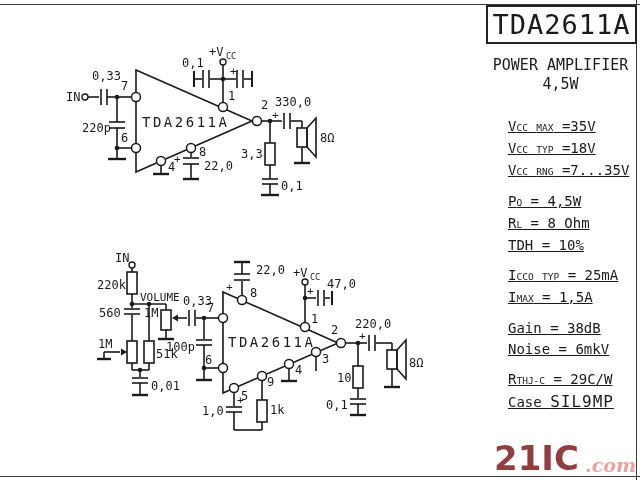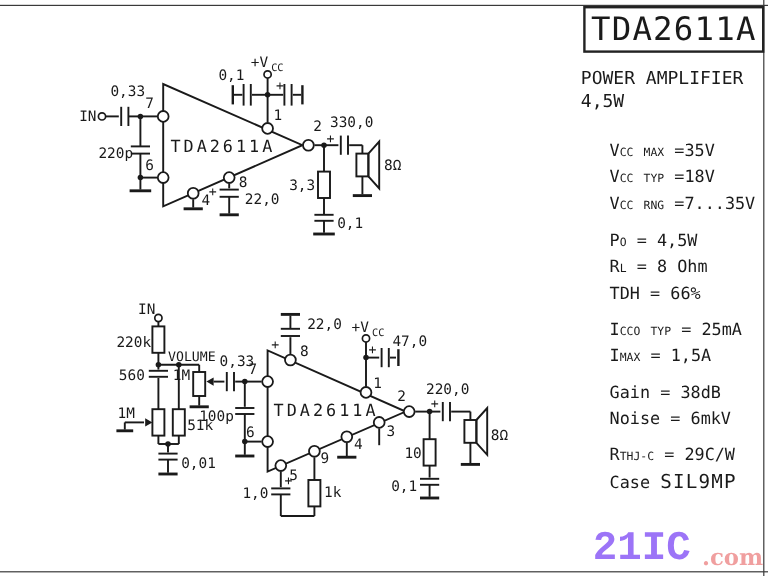--- a/index.html
+++ b/index.html
@@ -13,44 +13,44 @@
   #border-right{left:636px;top:0;width:1px;height:480px;}
 
   
   #title-box{
     position:absolute;left:486px;top:5px;width:151px;height:39px;
     border:2px solid #222;box-sizing:border-box;
     display:flex;align-items:center;justify-content:center;
   }
   #title-box .t{font-size:27px;letter-spacing:1px;white-space:nowrap;}
   #subtitle{
-    position:absolute;left:484px;top:56px;width:153px;text-align:left;
+    position:absolute;left:484px;top:56px;width:153px;text-align:center;
     font-size:15px;line-height:19px;white-space:nowrap;
   }
   #specs{position:absolute;left:508px;top:116px;width:130px;}
   .spec-group{margin-bottom:9px;}
-  .spec-line{font-size:14px;line-height:21px;white-space:pre;}
+  .spec-line{font-size:14px;line-height:21px;white-space:pre;text-decoration:underline;}
   .spec-line .sm{font-size:9.5px;}
   .spec-line .big{font-size:16px;letter-spacing:1px;text-align:center;}
 
   
   #watermark{position:absolute;left:494px;top:430px;width:142px;height:46px;opacity:.85;}
   #watermark .wm-brand{
     position:absolute;left:0;bottom:1px;
     font-family:"DejaVu Sans",sans-serif;font-weight:bold;font-size:34px;
     letter-spacing:0px;line-height:34px;
   }
   #watermark .wm-cn{
     position:absolute;right:0;top:0;
     font-family:"DejaVu Sans",sans-serif;font-weight:bold;font-size:15px;
     color:#fff;-webkit-text-stroke:1.2px currentColor;
   }
   #watermark .wm-tld{
     position:absolute;right:0;bottom:0;
-    font-family:"DejaVu Serif",serif;font-weight:bold;font-size:19px;
+    font-family:"DejaVu Serif",serif;font-style:italic;font-weight:bold;font-size:19px;
   }
 
   
   #schem{position:absolute;left:0;top:0;}
   #schem line,#schem polyline,#schem rect,#schem polygon.o{stroke:#1a1a1a;stroke-width:1.6;fill:none;}
   #schem line.gnd{stroke-width:2.4;}
   #schem line.bar{stroke-width:2;}
   #schem circle.pin{fill:#fff;stroke:#1a1a1a;stroke-width:1.5;}
   #schem circle.term{fill:#fff;stroke:#1a1a1a;stroke-width:1.4;}
   #schem circle.dot{fill:#1a1a1a;stroke:none;}
@@ -361,33 +361,33 @@
 </div>
 <div id="specs">
     <div class="spec-group">
       <div class="spec-line"><span>V</span><span class="sm">CC</span><span> </span><span class="sm">MAX</span><span> =35V</span></div>
       <div class="spec-line"><span>V</span><span class="sm">CC</span><span> </span><span class="sm">TYP</span><span> =18V</span></div>
       <div class="spec-line"><span>V</span><span class="sm">CC</span><span> </span><span class="sm">RNG</span><span> =7...35V</span></div>
     </div>
     <div class="spec-group">
       <div class="spec-line"><span>P</span><span class="sm">O</span><span> = 4,5W</span></div>
       <div class="spec-line"><span>R</span><span class="sm">L</span><span> = 8 Ohm</span></div>
-      <div class="spec-line"><span>TDH = 66%</span></div>
+      <div class="spec-line"><span>TDH = 10%</span></div>
     </div>
     <div class="spec-group">
       <div class="spec-line"><span>I</span><span class="sm">CCO</span><span> </span><span class="sm">TYP</span><span> = 25mA</span></div>
       <div class="spec-line"><span>I</span><span class="sm">MAX</span><span> = 1,5A</span></div>
     </div>
     <div class="spec-group">
       <div class="spec-line"><span>Gain = 38dB</span></div>
       <div class="spec-line"><span>Noise = 6mkV</span></div>
     </div>
     <div class="spec-group">
       <div class="spec-line"><span>R</span><span class="sm">THJ-C</span><span> = 29C/W</span></div>
       <div class="spec-line"><span>Case </span><span class="big">SIL9MP</span></div>
     </div>
   </div>
 
 <div id="watermark" style="color: rgb(238, 143, 143);">
-  <span class="wm-brand" style="color: #8b5cf6; font-family: Liberation Mono, monospace;">21IC</span>
+  <span class="wm-brand" style="color: #7f1d1d;">21IC</span>
   <span class="wm-cn">电子网</span>
   <span class="wm-tld" style="color: rgb(238, 143, 143);">.com</span>
 </div>
 
 </body></html>

